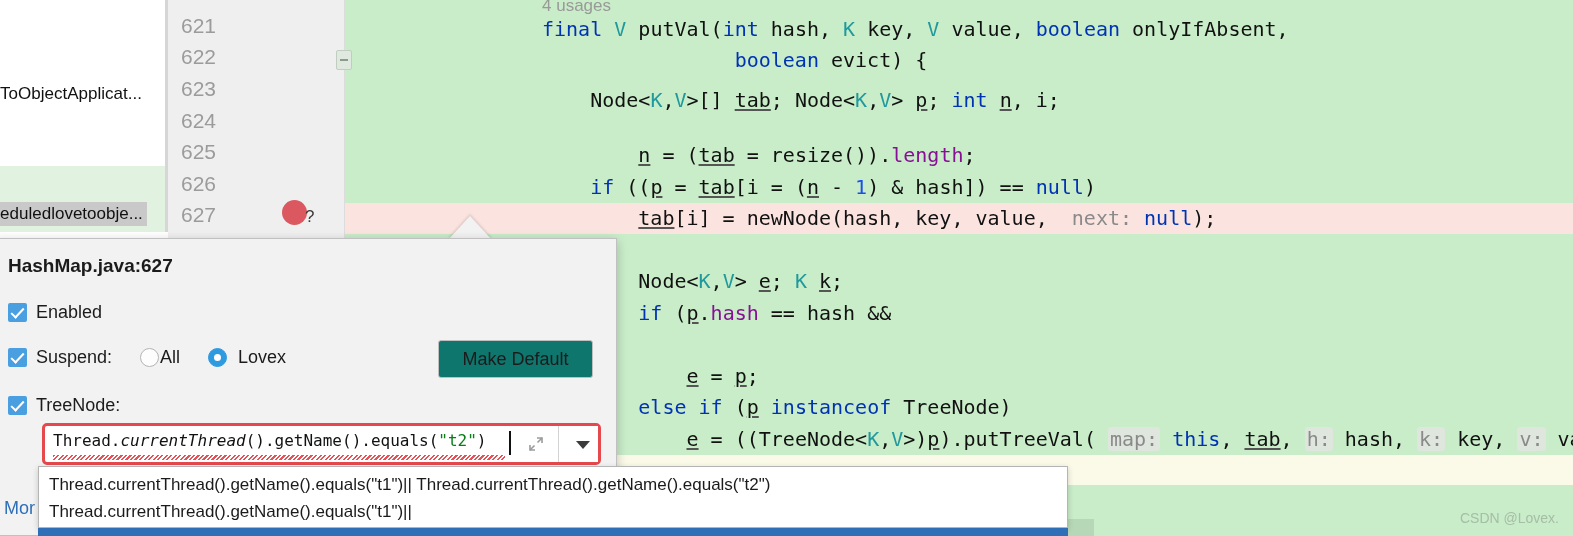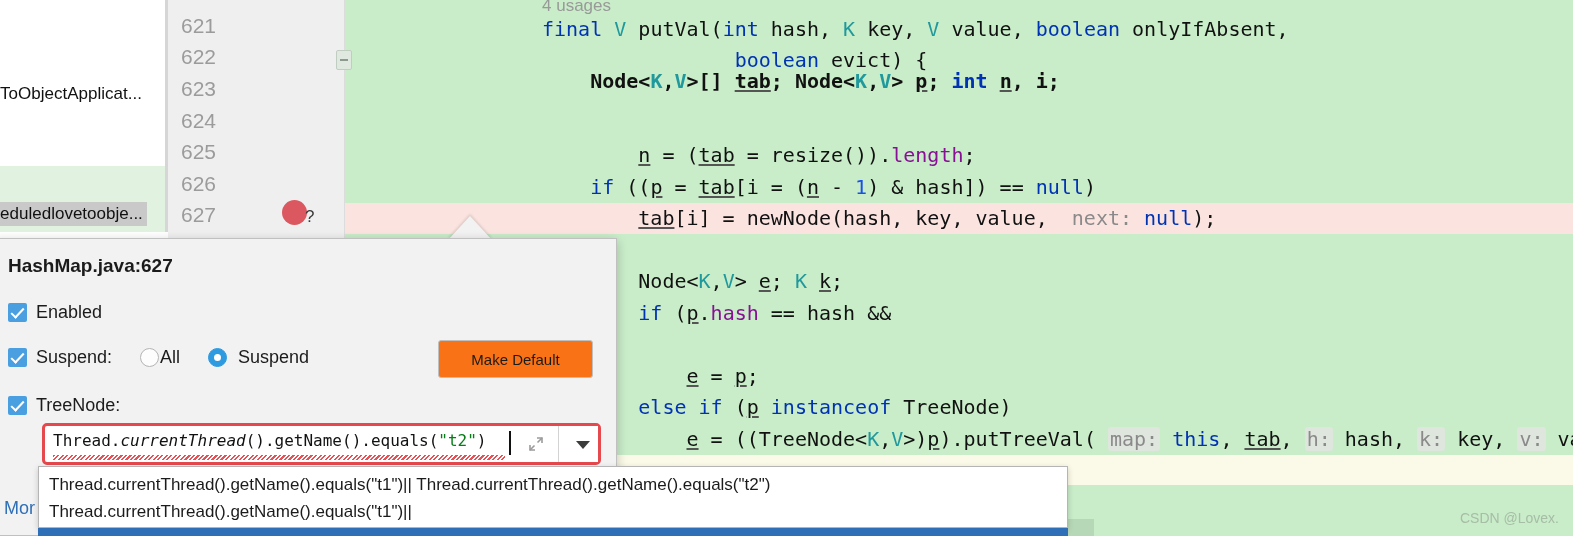--- a/index.html
+++ b/index.html
@@ -224,24 +224,24 @@
     left: 5px; top: 5px;
     width: 7px; height: 7px;
     border-radius: 50%;
     background: #ffffff;
   }
 
   .btn-default {
     position: absolute;
     left: 438px; top: 340px;
     width: 155px; height: 38px;
-    background: #f97316;
+    background: #0f766e;
     border: 1px solid #bfbfbf;
     border-radius: 3px;
-    font-size: 15px;
+    font-size: 18px;
     color: #1b1b1b;
     font-family: "Liberation Sans", sans-serif;
     cursor: default;
     box-sizing: border-box;
   }
 
   
   .cond-wrap {
     position: absolute;
     left: 42px; top: 423px;
@@ -372,21 +372,21 @@
       <div class="code-hl-red" style="top:203px"></div>
       <div class="code-hl-cream" style="top:455px"></div>
       <div class="code-block-dark" style="left:0px; top:519px; width:750px; height:17px;"></div>
 
       <div class="usages" style="left:198px; top:-4px;">4 usages</div>
 
       <div class="code-line" style="left:198px; top:14px;"><span class="kw">final</span> <span class="type">V</span> putVal(<span class="kw">int</span> hash, <span class="type">K</span> key, <span class="type">V</span> value, <span class="kw">boolean</span> onlyIfAbsent,</div>
 
       <div class="code-line" style="left:198px; top:45px;">                <span class="kw">boolean</span> evict) {</div>
 
-      <div class="code-line" style="left:198px; top:66px;font-weight:bold;">    Node&lt;<span class="type">K</span>,<span class="type">V</span>&gt;[] <span class="u">tab</span>; Node&lt;<span class="type">K</span>,<span class="type">V</span>&gt; <span class="u">p</span>; <span class="kw">int</span> <span class="u">n</span>, i;</div>
+      <div class="code-line" style="left:198px; top:85px;">    Node&lt;<span class="type">K</span>,<span class="type">V</span>&gt;[] <span class="u">tab</span>; Node&lt;<span class="type">K</span>,<span class="type">V</span>&gt; <span class="u">p</span>; <span class="kw">int</span> <span class="u">n</span>, i;</div>
 
 
       <div class="code-line" style="left:198px; top:140px;">        <span class="u">n</span> = (<span class="u">tab</span> = resize()).<span class="fld">length</span>;</div>
 
       <div class="code-line" style="left:198px; top:172px;text-align:center;">    <span class="kw">if</span> ((<span class="u">p</span> = <span class="u">tab</span>[i = (<span class="u">n</span> - <span class="num">1</span>) &amp; hash]) == <span class="kw">null</span>)</div>
 
       <div class="code-line" style="left:198px; top:203px;">        <span class="u">tab</span>[i] = newNode(hash, key, value, <span class="hint"> next:</span> <span class="kw">null</span>);</div>
 
       <div class="code-line" style="left:198px; top:298px;">        <span class="kw">if</span> (<span class="u">p</span>.<span class="fld">hash</span> == hash &amp;&amp;</div>
       <div class="code-line" style="left:198px; top:266px;">        Node&lt;<span class="type">K</span>,<span class="type">V</span>&gt; <span class="u">e</span>; <span class="type">K</span> <span class="u">k</span>;</div>
@@ -420,21 +420,21 @@
   <div class="chk" style="left:8px; top:303px;"></div>
   <div class="lbl" style="left:36px; top:302px;"><span>Enabled</span></div>
 
   <div class="chk" style="left:8px; top:348px;"></div>
   <div class="lbl" style="left:36px; top:347px;"><span>Suspend:</span></div>
 
   <div class="radio" style="left:140px; top:348px;"></div>
   <div class="lbl" style="left:160px; top:347px; font-weight:normal;"><span>All</span></div>
 
   <div class="radio on" style="left:208px; top:348px;"></div>
-  <div class="lbl" style="left:238px; top:347px;"><span>Suspend</span></div>
+  <div class="lbl" style="left:238px; top:347px;"><span>Lovex</span></div>
 
   <button class="btn-default">Make Default</button>
 
   <div class="chk" style="left:8px; top:396px;"></div>
   <div class="lbl" style="left:36px; top:395px;"><span>TreeNode:</span></div>
 
   <div class="cond-wrap">
     <div class="cond-input"><span>Thread.</span><span class="it">currentThread</span><span>().getName().equals(</span><span class="str">"t2"</span><span>)</span></div>
     <div class="squiggle"></div>
     <div class="caret"></div>

